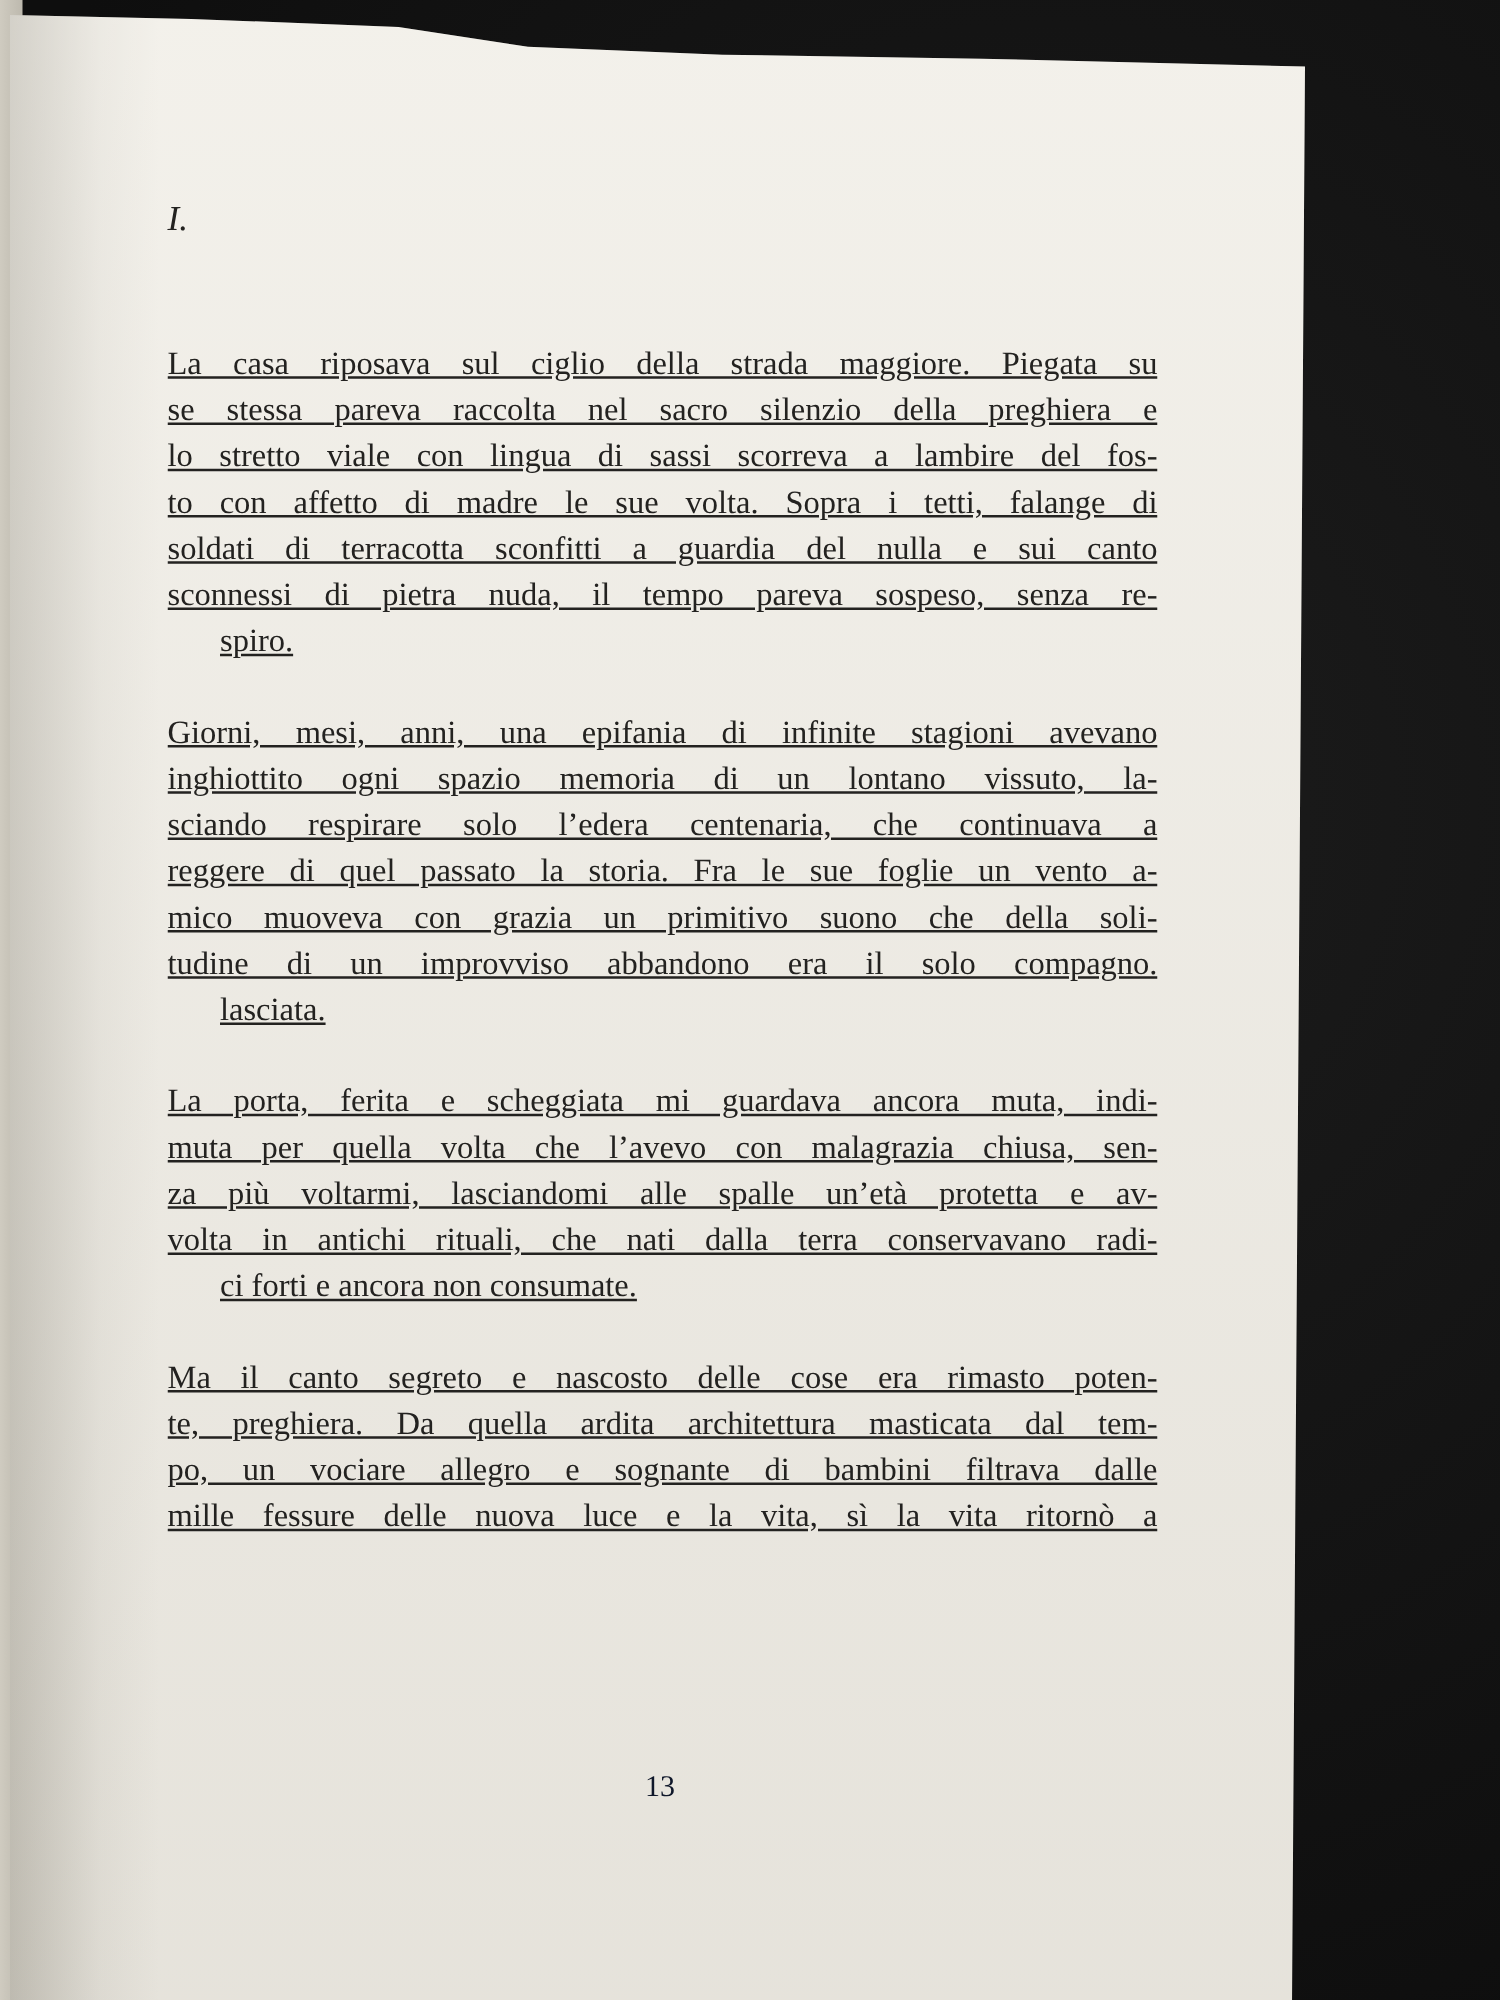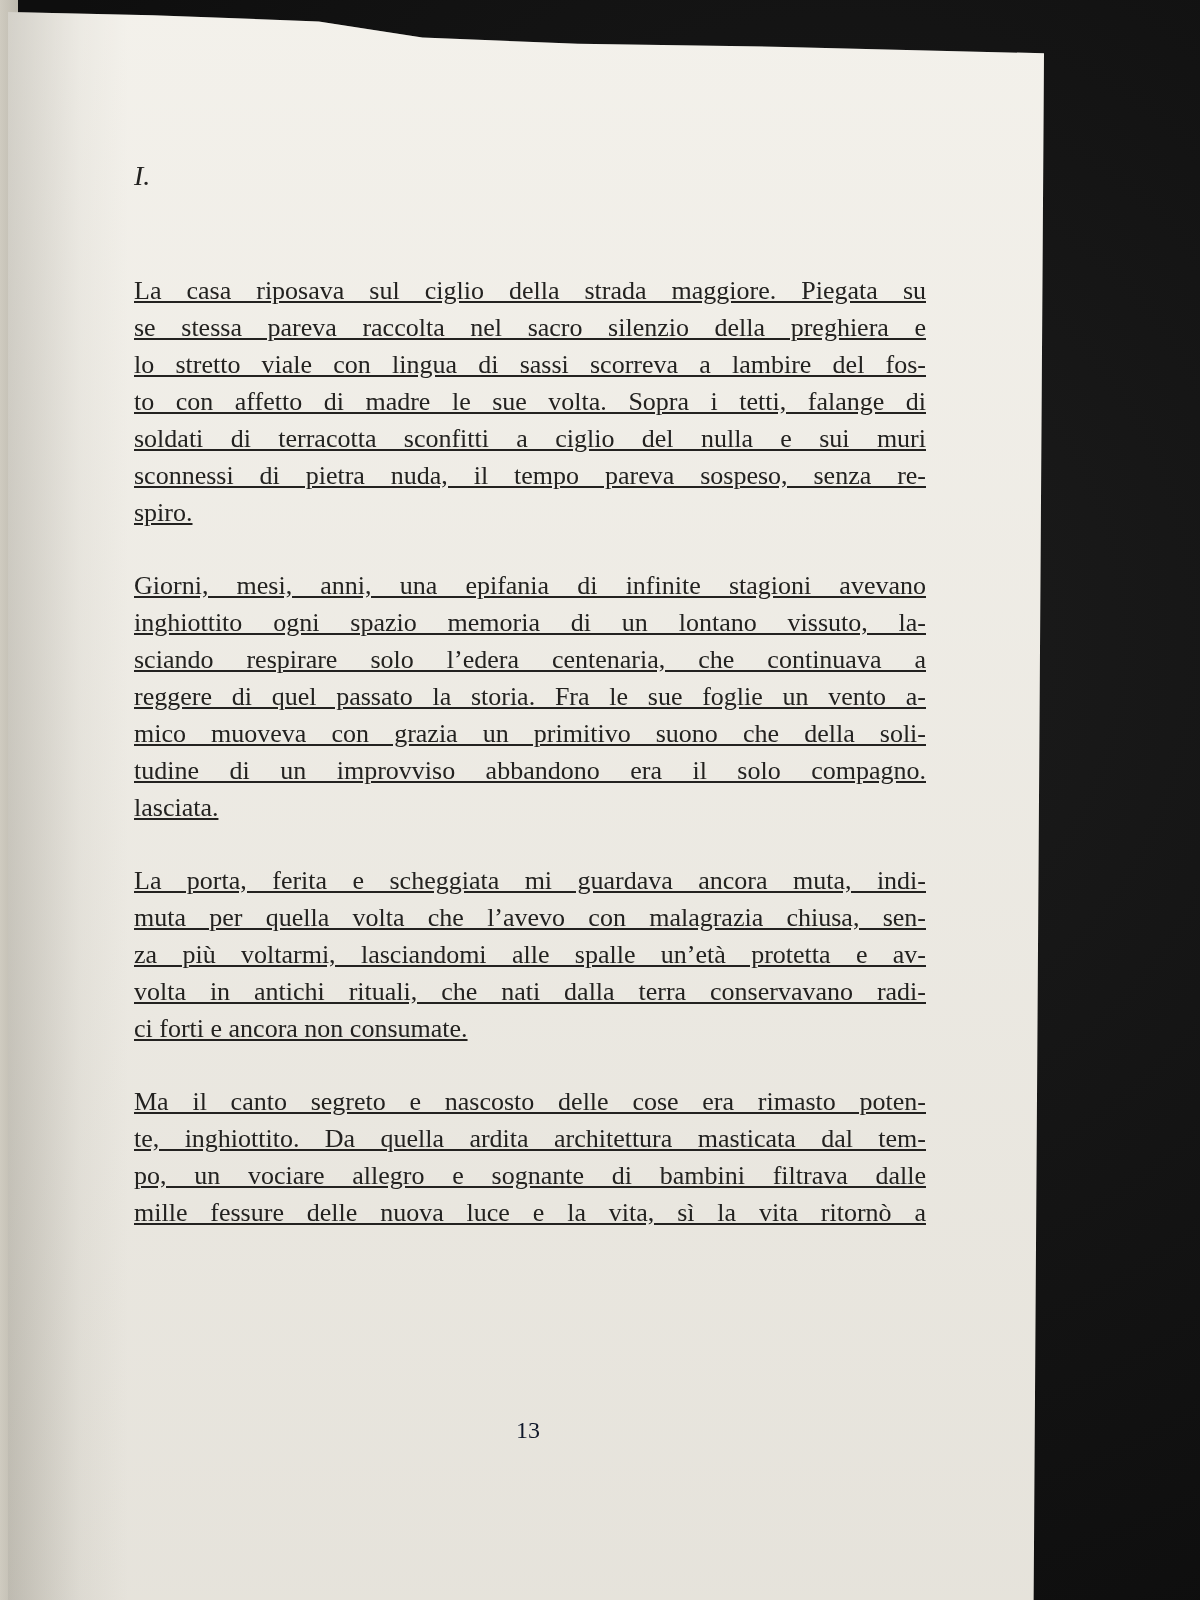--- a/index.html
+++ b/index.html
@@ -55,21 +55,21 @@
     hyphens: manual;
     text-decoration: underline;
   }
   .para .line {
     display: block;
     text-align: justify;
     text-align-last: justify;
     white-space: nowrap;
     overflow: hidden;
   }
-  .para .line.last { text-align-last: left; }
+  .para .line.last { text-align-last: left; margin-left: 42px; }
   .page-number {
     position: absolute;
     left: 0; width: 1036px;
     top: 1405px;
     text-align: center;
     font-size: 24px;
     color: #0f172a;
     z-index: 2;
   }
   .page-number span { position: relative; left: 2px; }
@@ -82,21 +82,21 @@
 
 <div class="page">
   <div class="content">
     <div class="chapter">I.</div>
 
     <p class="para">
       <span class="line">La casa riposava sul ciglio della strada maggiore. Piegata su</span>
       <span class="line">se stessa pareva raccolta nel sacro silenzio della preghiera e</span>
       <span class="line">lo stretto viale con lingua di sassi scorreva a lambire del fos-</span>
       <span class="line">to con affetto di madre le sue volta. Sopra i tetti, falange di</span>
-      <span class="line">soldati di terracotta sconfitti a ciglio del nulla e sui muri</span>
+      <span class="line">soldati di terracotta sconfitti a guardia del nulla e sui canto</span>
       <span class="line">sconnessi di pietra nuda, il tempo pareva sospeso, senza re-</span>
       <span class="line last">spiro.</span>
     </p>
 
     <p class="para">
       <span class="line">Giorni, mesi, anni, una epifania di infinite stagioni avevano</span>
       <span class="line">inghiottito ogni spazio memoria di un lontano vissuto, la-</span>
       <span class="line">sciando respirare solo l’edera centenaria, che continuava a</span>
       <span class="line">reggere di quel passato la storia. Fra le sue foglie un vento a-</span>
       <span class="line">mico muoveva con grazia un primitivo suono che della soli-</span>
@@ -107,21 +107,21 @@
     <p class="para">
       <span class="line">La porta, ferita e scheggiata mi guardava ancora muta, indi-</span>
       <span class="line">muta per quella volta che l’avevo con malagrazia chiusa, sen-</span>
       <span class="line">za più voltarmi, lasciandomi alle spalle un’età protetta e av-</span>
       <span class="line">volta in antichi rituali, che nati dalla terra conservavano radi-</span>
       <span class="line last">ci forti e ancora non consumate.</span>
     </p>
 
     <p class="para">
       <span class="line">Ma il canto segreto e nascosto delle cose era rimasto poten-</span>
-      <span class="line">te, inghiottito. Da quella ardita architettura masticata dal tem-</span>
+      <span class="line">te, preghiera. Da quella ardita architettura masticata dal tem-</span>
       <span class="line">po, un vociare allegro e sognante di bambini filtrava dalle</span>
       <span class="line">mille fessure delle nuova luce e la vita, sì la vita ritornò a</span>
     </p>
   </div>
 
   <div class="page-number">
     <span>13</span>
   </div>
 </div>
 

